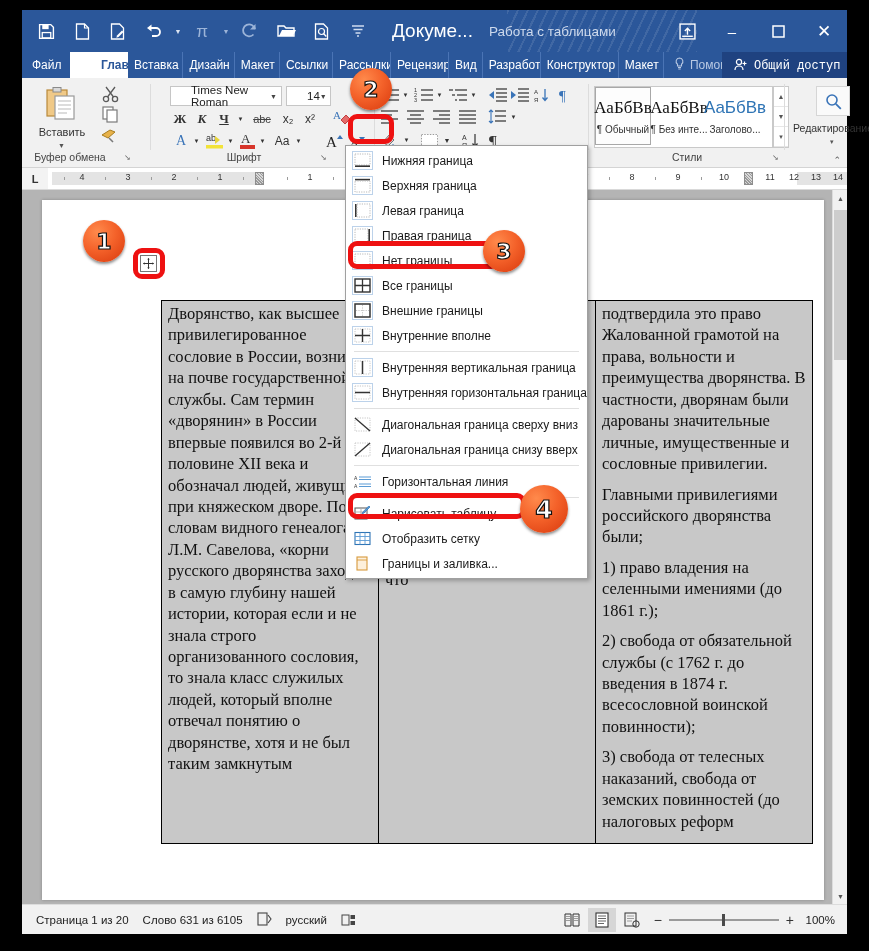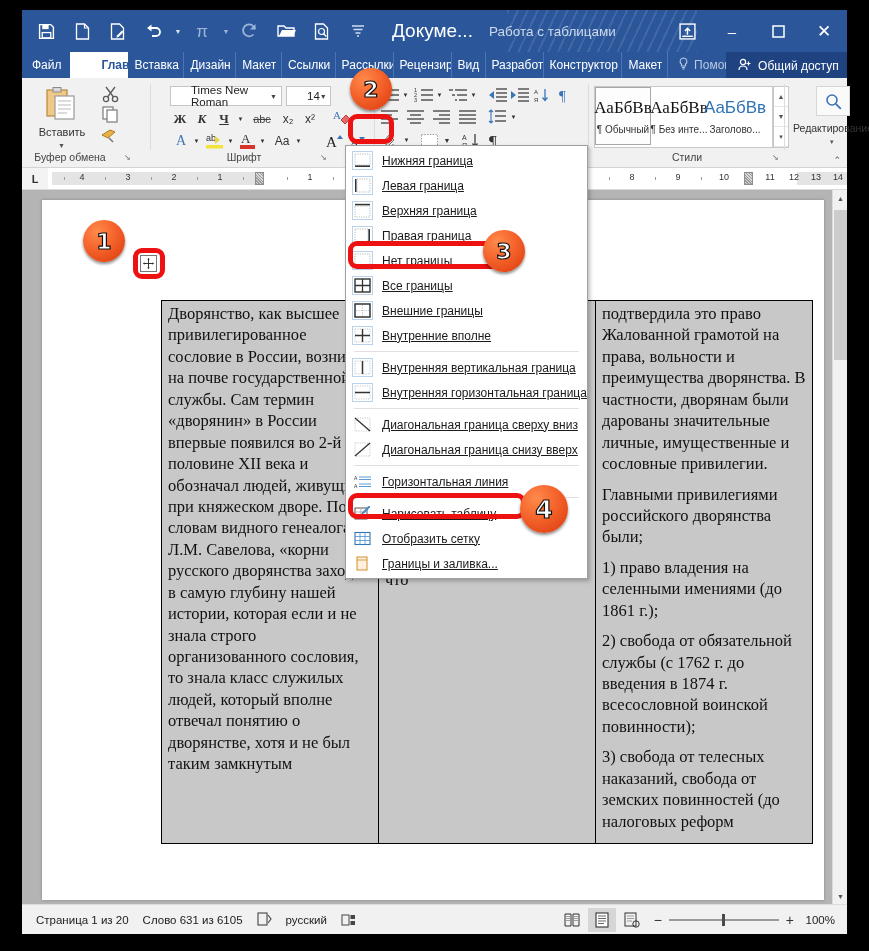--- a/index.html
+++ b/index.html
@@ -37,21 +37,21 @@
   .tabstrip{
     position:absolute; left:22px; top:52px; width:825px; height:26px;
     background:#2b579a; display:flex; align-items:stretch; overflow:hidden;
   }
   .tab{ display:flex; align-items:center; padding:0 6px; color:#fff; font-size:12px;
      border-right:1px solid #4a74b5; white-space:nowrap; max-width:58px; overflow:hidden;}
   .tab.wide{ max-width:92px;}
   .tab.first{ padding:0 10px; border-right:none;}
   .tab.active{ background:#fff; color:#2b579a; font-weight:bold; border-right:none;padding-left:31px;}
   .tab.help{ color:#b9c9e3; border-right:none; padding-left:10px; gap:5px;}
-  .tab.share{ margin-left:auto; background:#1f4280; color:#fff; padding:14px 12px; gap:6px; border:none; max-width:none;}
+  .tab.share{ margin-left:auto; background:#1f4280; color:#fff; padding:14px 12px; gap:6px; border:none; max-width:none;font-family:Liberation Mono, monospace;}
 
   
   .ribbon{
     position:absolute; left:22px; top:78px; width:825px; height:90px;
     background:#f1f1f1; border-bottom:1px solid #d4d4d4;
   }
   .grp{ position:absolute; top:2px; height:84px;}
   .grplabel{ position:absolute; bottom:1px; font-size:10.5px; color:#444; width:100%; text-align:center;}
   .grpdivider{ position:absolute; top:6px; width:1px; height:66px; background:#dcdcdc;}
   .dlg{ position:absolute; bottom:2px; font-size:8px; color:#666;}
@@ -115,21 +115,21 @@
     background:#fff; border:1px solid #767676; display:flex; align-items:center; justify-content:center;
     font-size:11px; color:#333; z-index:7;}
 
   
   .menu{ position:absolute; left:345px; top:145px; width:243px; background:#fff;
     border:1px solid #a0a0a0; box-shadow:2px 2px 4px rgba(0,0,0,.25); z-index:30; padding:2px 0;}
   .mi{ display:flex; align-items:center; height:25px; padding-left:6px; font-size:12px; color:#1a1a1a;}
   .mi .gl{ width:21px; height:19px; margin-right:9px; display:flex; align-items:center; justify-content:center;
      border:1px solid #bcd2ea; background:#fff; flex:0 0 21px;}
   .mi .gl.nob{ border:none; background:transparent;}
-  .mi .lbl{ white-space:nowrap;text-decoration:underline;}
+  .mi .lbl{ white-space:nowrap;}
   .msep{ height:1px; background:#e0e0e0; margin:3px 8px;}
 
   
 
   
   .circ{ position:absolute; border-radius:50%; display:flex; align-items:center; justify-content:center;
      color:#fff; font-weight:bold; z-index:60;
      background:radial-gradient(circle at 34% 28%, #ff8a4c 0%, #f4622a 45%, #d8380c 100%);
      box-shadow:0 2px 3px rgba(0,0,0,.45);
      font-family:"DejaVu Sans", sans-serif; -webkit-text-stroke:1.2px #111;}
@@ -612,35 +612,35 @@
             <rect x="1" y="1" width="15" height="11" fill="none" stroke="#b9b9b9" stroke-width="1" stroke-dasharray="1.2 1.2"></rect>
             <path d="M1 13.2h15" stroke="#333" stroke-width="1.6"></path>
           </svg>
       </span>
       <span class="lbl">Нижняя граница</span>
     </div>
 
     <div class="mi">
       <span class="gl">
         <svg width="17" height="15" viewBox="0 0 17 15">
+            <path d="M1 1.6h15" stroke="#333" stroke-width="1.6"></path>
+            <rect x="1" y="3" width="15" height="11" fill="none" stroke="#b9b9b9" stroke-width="1" stroke-dasharray="1.2 1.2"></rect>
+          </svg>
+      </span>
+      <span class="lbl">Верхняя граница</span>
+    </div>
+
+    <div class="mi">
+      <span class="gl">
+        <svg width="17" height="15" viewBox="0 0 17 15">
             <path d="M1.8 1v13" stroke="#333" stroke-width="1.6"></path>
             <rect x="3" y="1" width="13" height="13" fill="none" stroke="#b9b9b9" stroke-width="1" stroke-dasharray="1.2 1.2"></rect>
           </svg>
       </span>
       <span class="lbl">Левая граница</span>
-    </div>
-
-    <div class="mi">
-      <span class="gl">
-        <svg width="17" height="15" viewBox="0 0 17 15">
-            <path d="M1 1.6h15" stroke="#333" stroke-width="1.6"></path>
-            <rect x="1" y="3" width="15" height="11" fill="none" stroke="#b9b9b9" stroke-width="1" stroke-dasharray="1.2 1.2"></rect>
-          </svg>
-      </span>
-      <span class="lbl">Верхняя граница</span>
     </div>
 
     <div class="mi">
       <span class="gl">
         <svg width="17" height="15" viewBox="0 0 17 15">
             <rect x="1" y="1" width="13" height="13" fill="none" stroke="#b9b9b9" stroke-width="1" stroke-dasharray="1.2 1.2"></rect>
             <path d="M15.2 1v13" stroke="#333" stroke-width="1.6"></path>
           </svg>
       </span>
       <span class="lbl">Правая граница</span>

